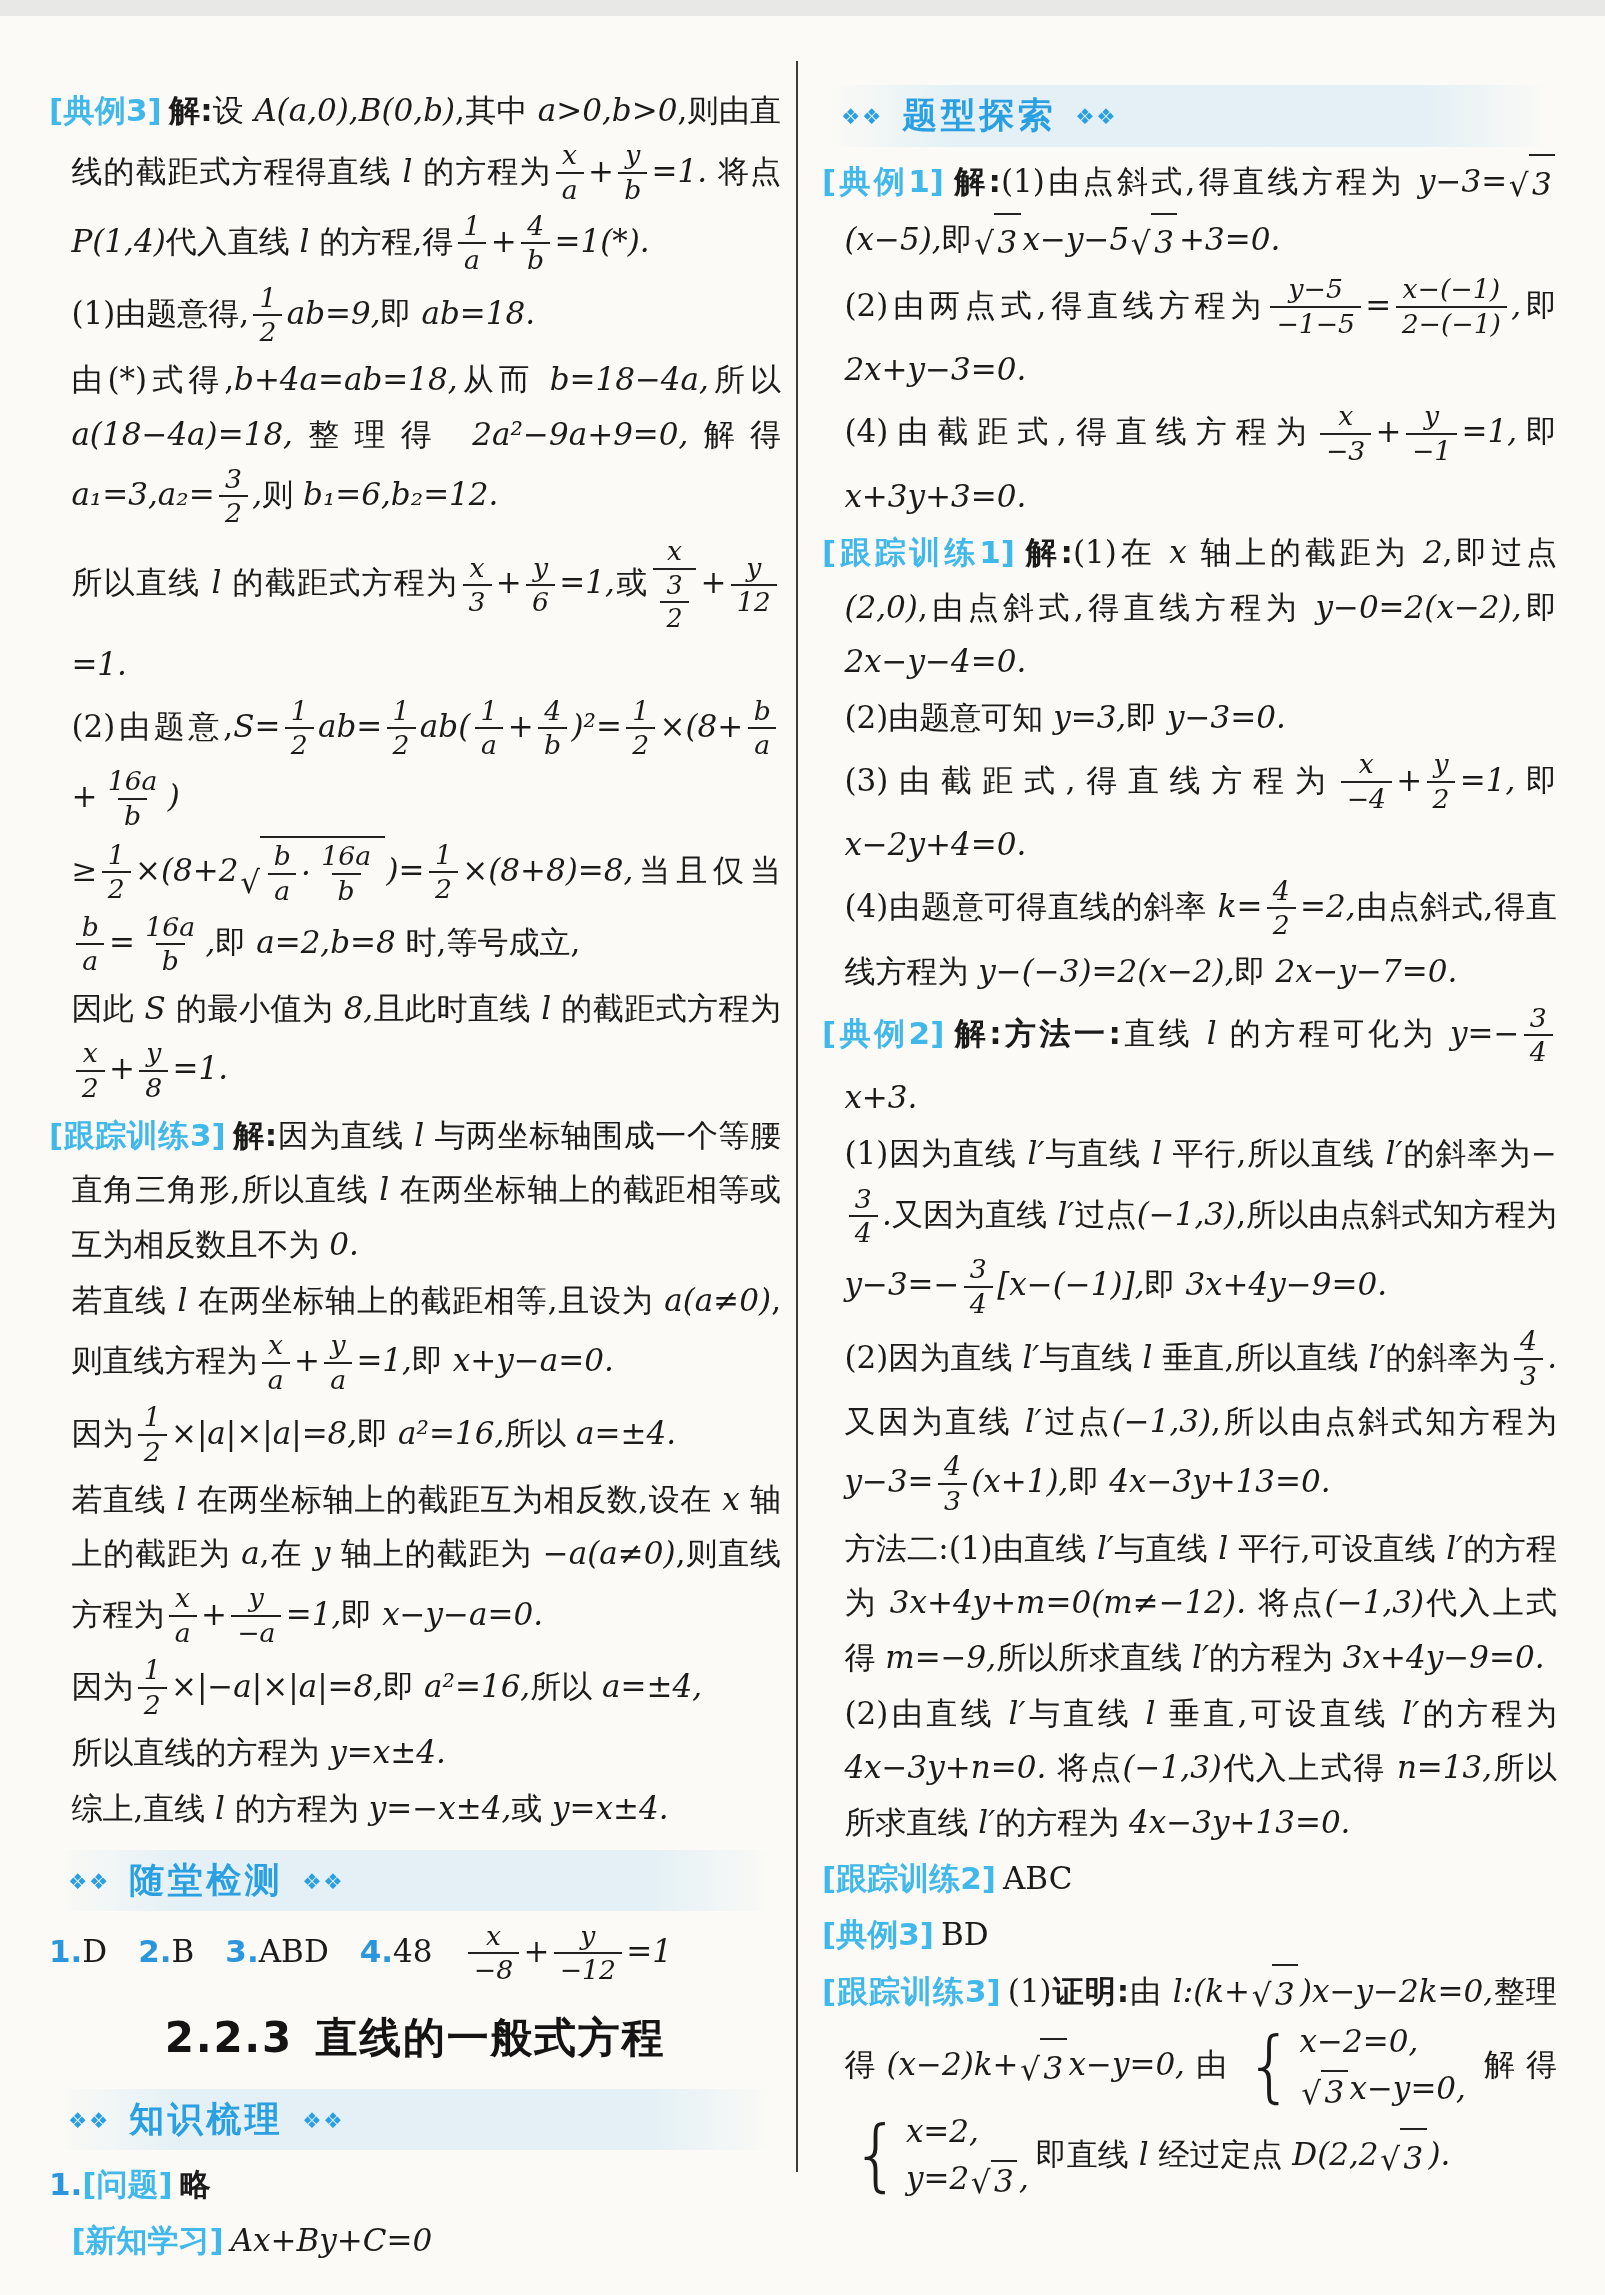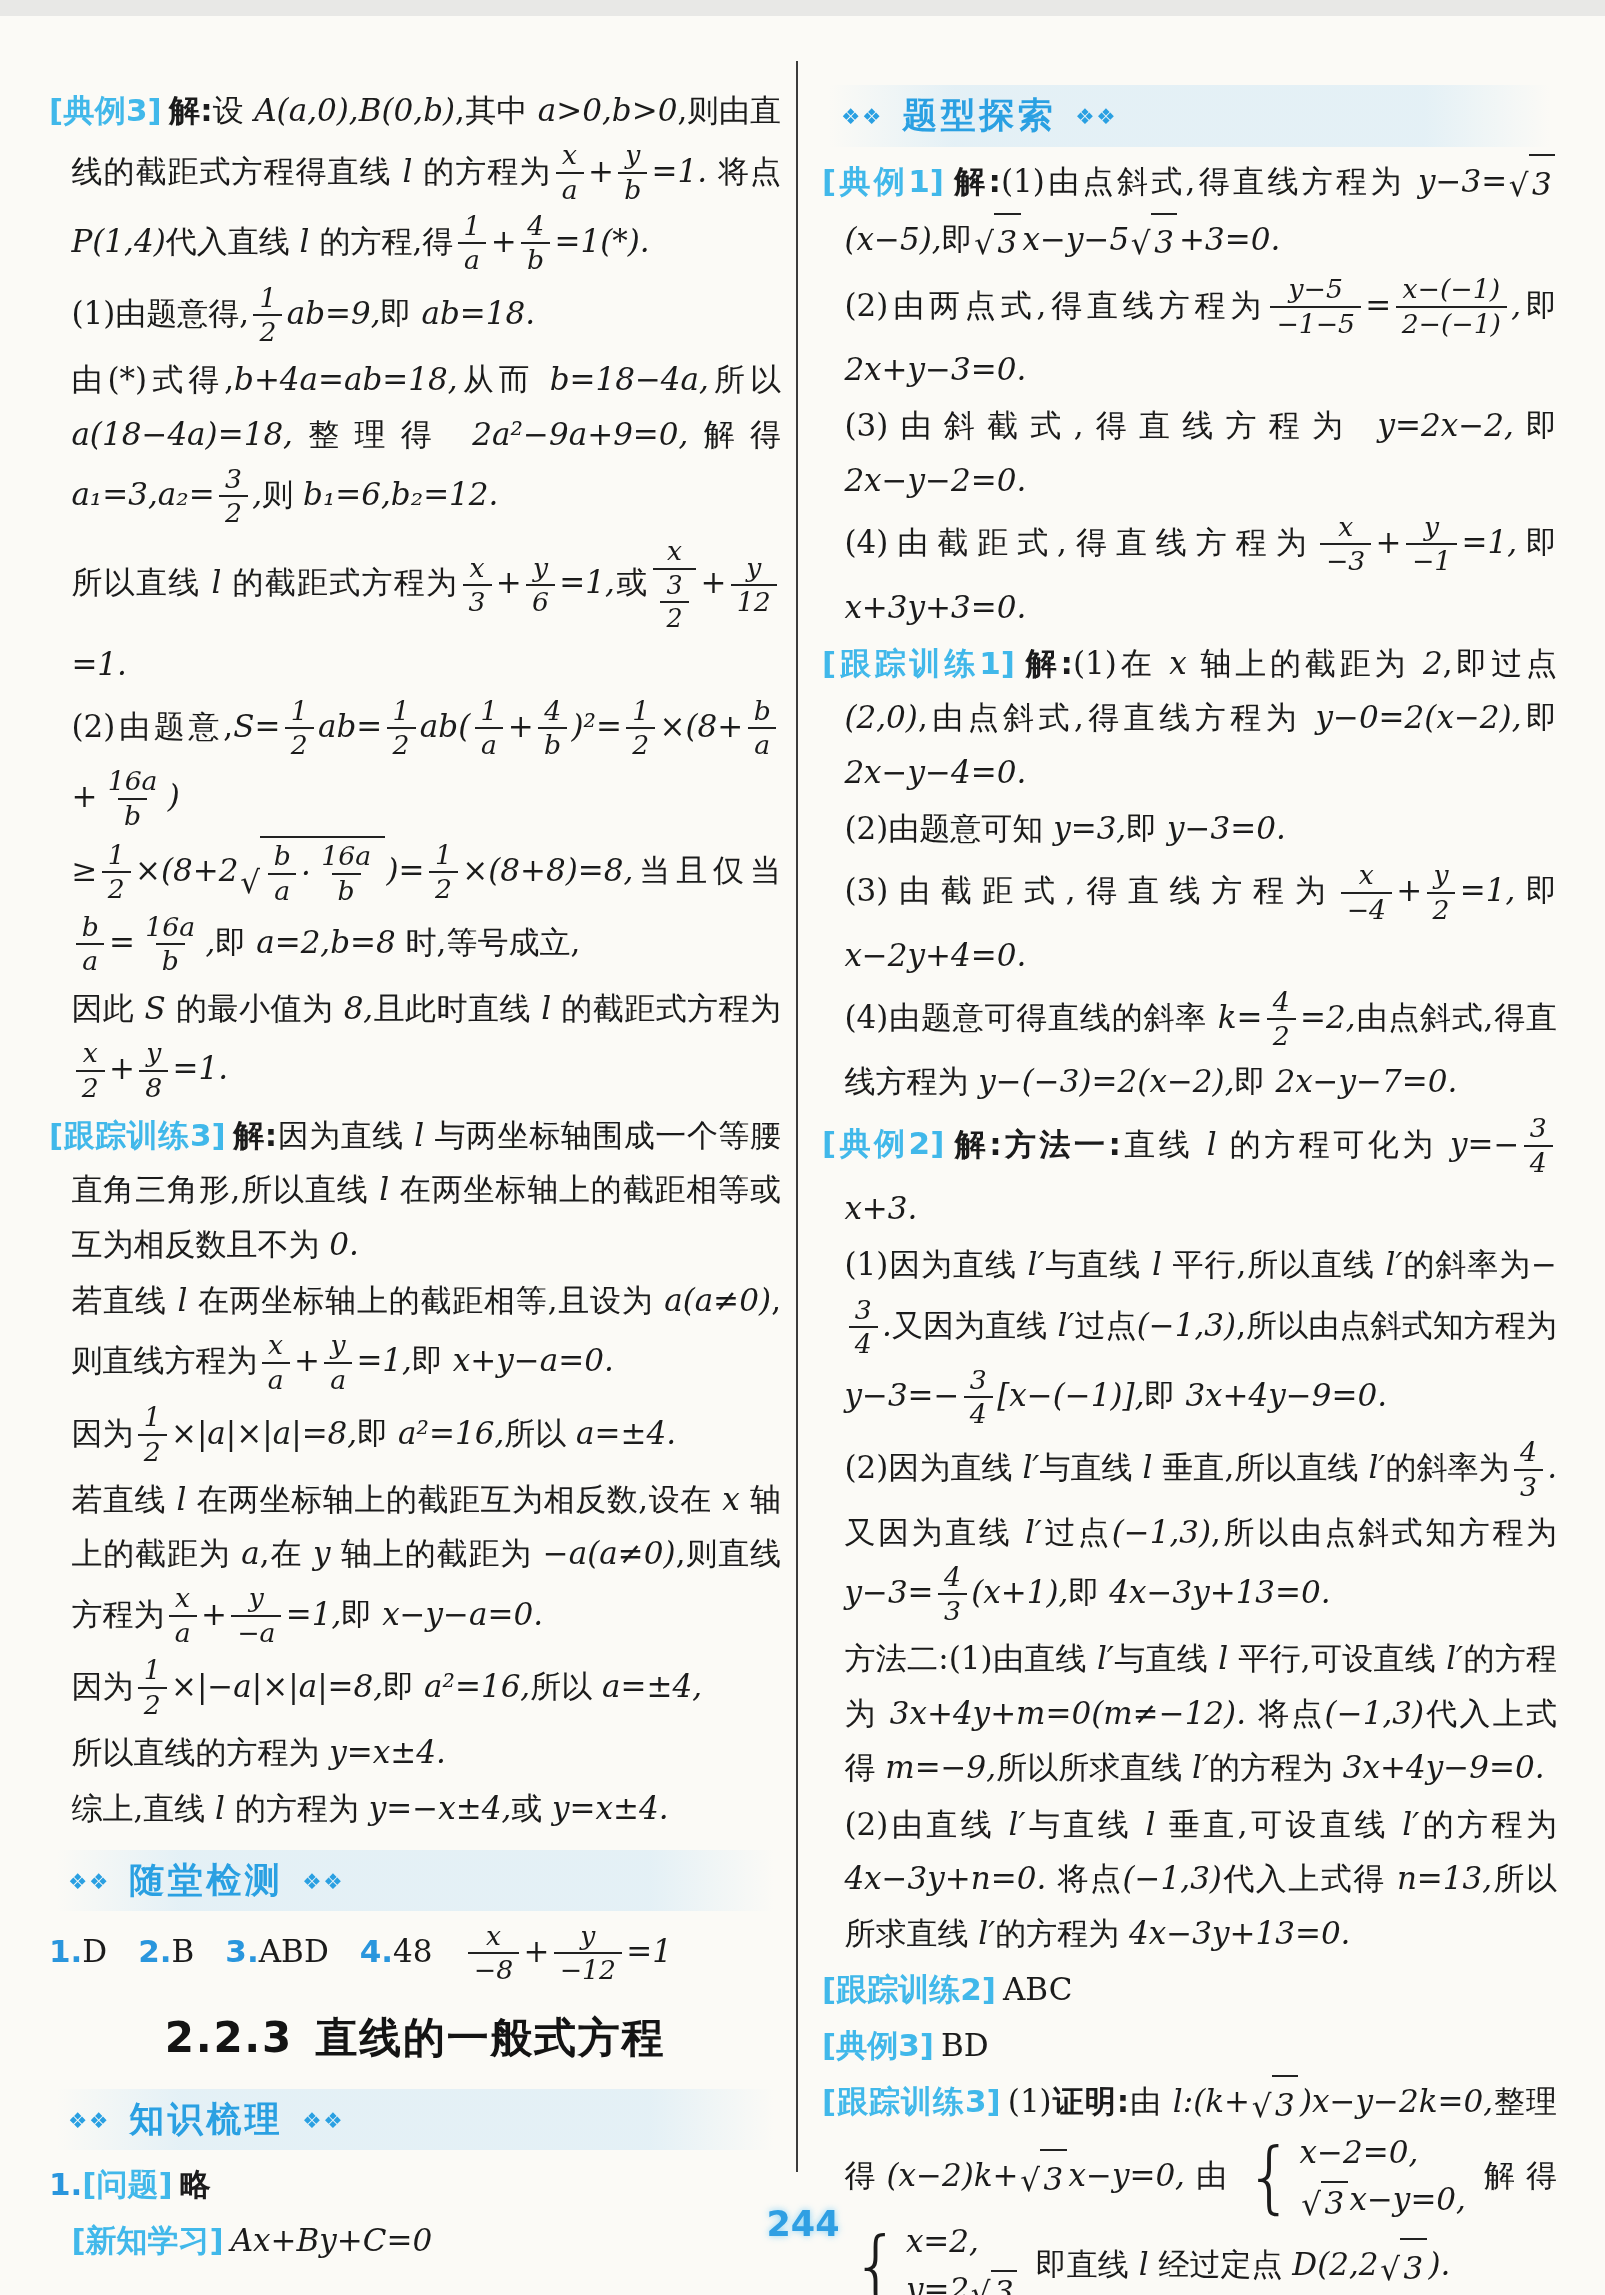--- a/index.html
+++ b/index.html
@@ -210,21 +210,20 @@
             <span class="m">3</span>
           </span>
         </span><span class="m">+3=0.</span></div>
       <div class="para"><span class="t">(2)由两点式,得直线方程为</span><span class="frac">
           <span class="fn"><span class="m">y−5</span></span>
           <span class="fd"><span class="m">−1−5</span></span>
         </span><span class="m">=</span><span class="frac">
           <span class="fn"><span class="m">x−(−1)</span></span>
           <span class="fd"><span class="m">2−(−1)</span></span>
         </span><span class="m">,</span><span class="t">即</span><span class="m">2x+y−3=0.</span></div>
-      <div class="para"><span class="t">(3)由斜截式,得直线方程为 </span><span class="m">y=2x−2,</span><span class="t">即 </span><span class="m">2x−y−2=0.</span></div>
       <div class="para"><span class="t">(4)由截距式,得直线方程为</span><span class="frac">
           <span class="fn"><span class="m">x</span></span>
           <span class="fd"><span class="m">−3</span></span>
         </span><span class="m">+</span><span class="frac">
           <span class="fn"><span class="m">y</span></span>
           <span class="fd"><span class="m">−1</span></span>
         </span><span class="m">=1,</span><span class="t">即 </span><span class="m">x+3y+3=0.</span></div>
       <div class="para hang"><span class="lb">[跟踪训练1]</span><span class="b">解:</span><span class="t">(1)在 </span><span class="m">x</span><span class="t"> 轴上的截距为 </span><span class="m">2</span><span class="t">,即过点</span><span class="m">(2,0)</span><span class="t">,由点斜式,得直线方程为 </span><span class="m">y−0=2(x−2),</span><span class="t">即 </span><span class="m">2x−y−4=0.</span></div>
       <div class="para"><span class="t">(2)由题意可知 </span><span class="m">y=3,</span><span class="t">即 </span><span class="m">y−3=0.</span></div>
       <div class="para"><span class="t">(3)由截距式,得直线方程为</span><span class="frac">
@@ -292,15 +291,14 @@
                 </span>
               </span><span class="m">,</span></span>
           </span>
         </span><span class="t">即直线 </span><span class="m">l</span><span class="t"> 经过定点 </span><span class="m">D(2,2</span><span class="sqrt">
           <span class="sqs">√</span>
           <span class="sqa">
             <span class="m">3</span>
           </span>
         </span><span class="m">).</span></div>
     </div>
-  <div class="page-number">244</div>
 </div>
 
 
 </body></html>

